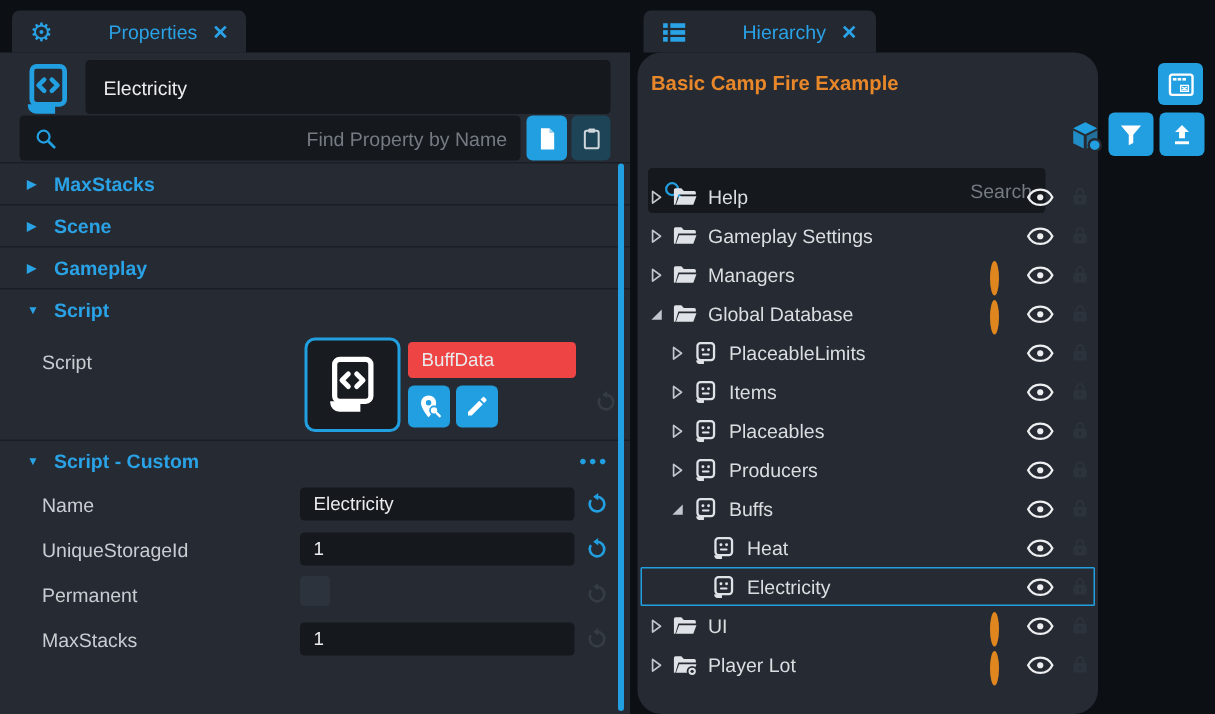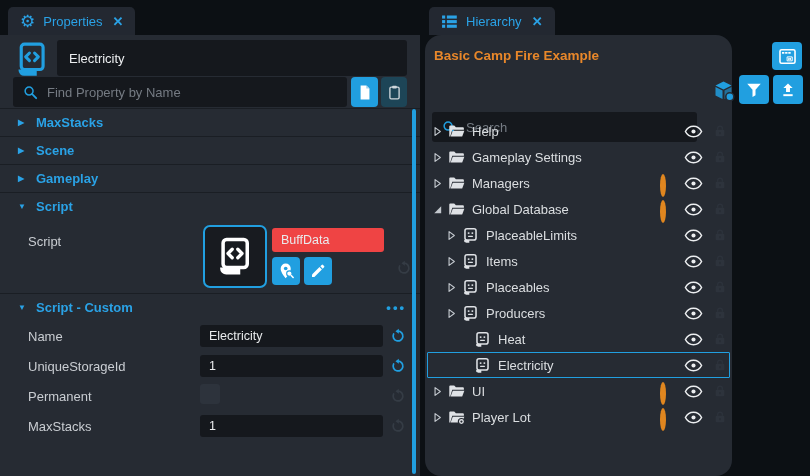--- a/index.html
+++ b/index.html
@@ -10,21 +10,21 @@
     -webkit-font-smoothing:antialiased;
   }
   svg { display:block; }
 
   
   .tab {
     position:absolute; top:7px; height:28px; display:flex; align-items:center;
     gap:8px; padding:0 12px; background:#232831; border-radius:5px 5px 0 0;
     color:#2aa2e6; font-size:13px;
   }
-  .tab .tab-label { color:#2aa2e6; }
+  .tab .tab-label { color:#2aa2e6;margin-left:29px; }
   .tab .close-x { color:#2aa2e6; font-size:13px; font-weight:bold; cursor:pointer; margin-left:2px; }
   .tab-props { left:8px; }
   .tab-hier  { left:429px; }
   .gear-glyph { font-size:17px; line-height:1; color:#2aa2e6; }
 
   
   .panel { position:absolute; top:35px; height:441px; background:#262b33; }
   .panel-left  { left:0;   width:420px; }
   .panel-right { left:425px; width:307px;border-radius:16px; }
 
@@ -35,21 +35,21 @@
     position:absolute; left:57px; top:5px; width:350px; height:36px;
     background:#15181d; border:none; border-radius:3px; color:#eceef0;
     font-size:13px; padding:0 12px; font-family:inherit; outline:none;
   }
   .searchbox {
     position:absolute; display:flex; align-items:center; gap:8px;
     background:#15181d; border-radius:3px; padding:0 9px;
   }
   .searchbox input {
     flex:1; background:transparent; border:none; outline:none;
-    color:#3b82f6; font-size:13px; font-family:inherit; min-width:0;
+    color:#3b82f6; font-size:13px; font-family:inherit; min-width:0;text-align:right;
   }
   .searchbox input::placeholder { color:#757b83; }
   .pl-search { left:13px; top:42px; width:334px; height:30px; }
   .sq-btn {
     position:absolute; border:none; border-radius:4px; display:flex;
     align-items:center; justify-content:center; cursor:pointer; padding:0;
   }
   .btn-copy  { left:351px; top:42px; width:27px; height:30px; background:#219fe0; }
   .btn-paste { left:381px; top:42px; width:26px; height:30px; background:#1d4557; }
 
@@ -542,20 +542,40 @@
             <span class="ringslot"></span>
           <svg class="eye" viewBox="0 0 24 24">
               <use href="#i-eye"></use>
             </svg>
           <svg class="lockic" viewBox="0 0 24 24">
               <use href="#i-lock"></use>
             </svg>
           </span>
       </div>
 
+      <div class="trow lvl1">
+        <span class="t-arrow">
+            <svg width="13" height="13" viewBox="0 0 16 16">
+              <use href="#i-tri-open"></use>
+            </svg>
+          </span>
+        <svg class="t-icon" viewBox="0 0 20 20">
+            <use href="#i-script-item"></use>
+          </svg>
+        <span class="t-label">Buffs</span>
+        <span class="rgroup">
+            <span class="ringslot"></span>
+          <svg class="eye" viewBox="0 0 24 24">
+              <use href="#i-eye"></use>
+            </svg>
+          <svg class="lockic" viewBox="0 0 24 24">
+              <use href="#i-lock"></use>
+            </svg>
+          </span>
+      </div>
 
       <div class="trow lvl2">
         <span class="t-arrow"></span>
         <svg class="t-icon" viewBox="0 0 20 20">
             <use href="#i-script-item"></use>
           </svg>
         <span class="t-label">Heat</span>
         <span class="rgroup">
             <span class="ringslot"></span>
           <svg class="eye" viewBox="0 0 24 24">

